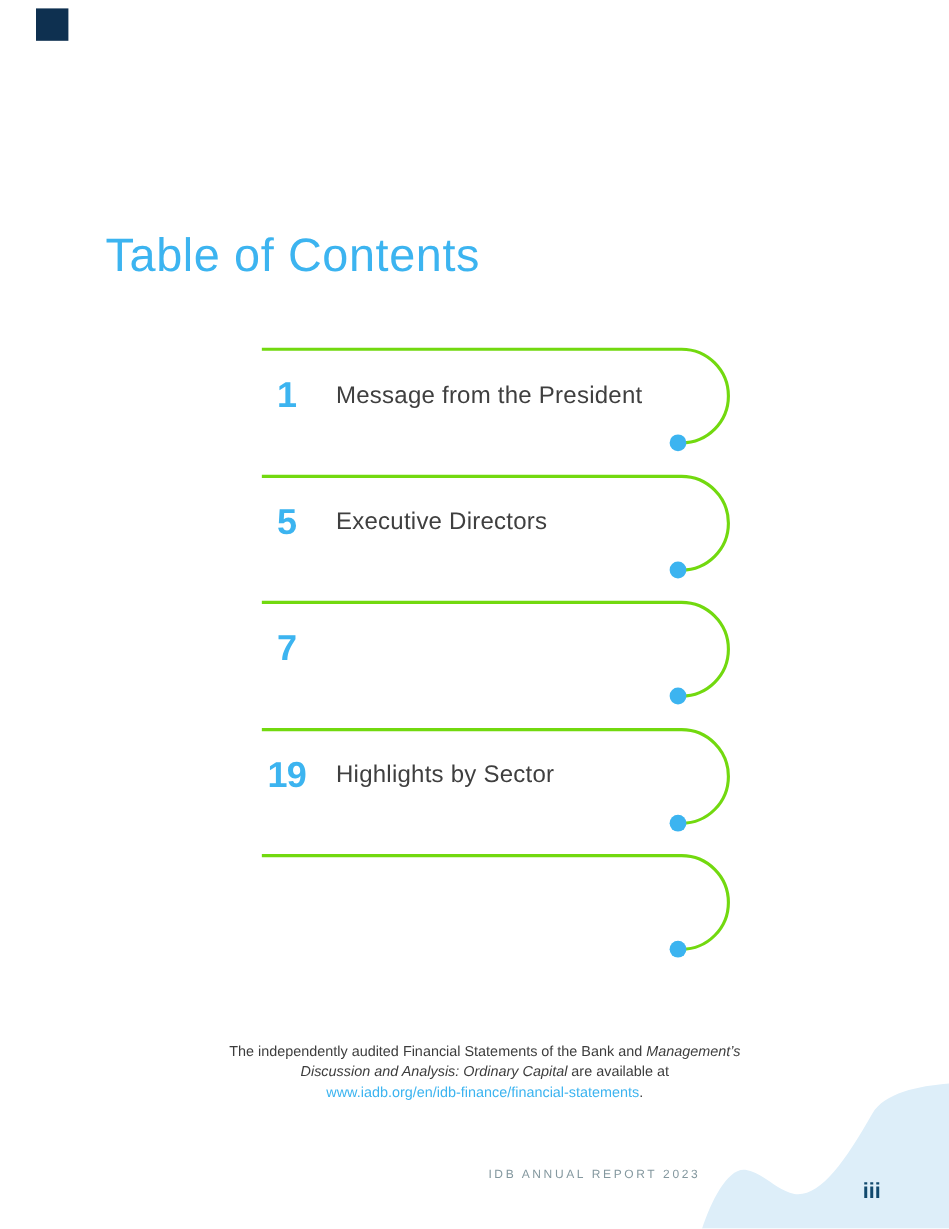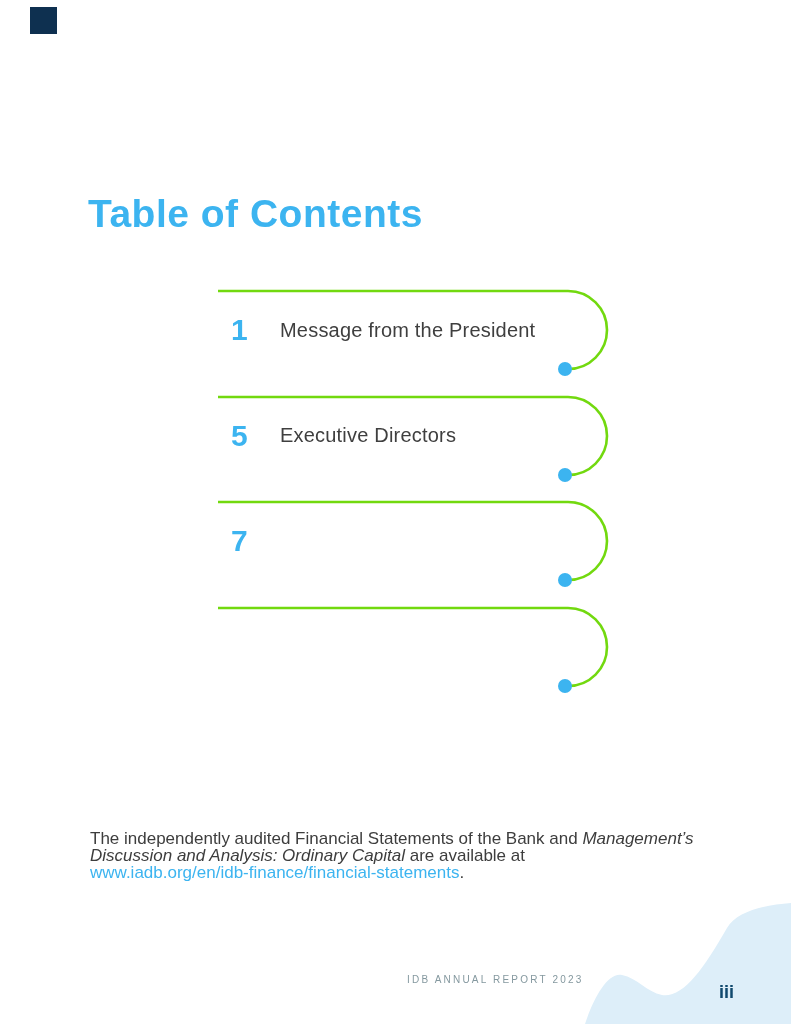--- a/index.html
+++ b/index.html
@@ -24,21 +24,21 @@
   .corner-mark{
     position:absolute;
     left:30px; top:7px;
     width:27px; height:27px;
     background:var(--corner);
   }
   .page-title{
     position:absolute;
     left:88px; top:192px;
     font-size:39px;
-    font-weight:700;
+    font-weight:400;
     letter-spacing:0.5px;
     color:var(--accent-blue);
     white-space:nowrap;
   }
   .toc{
     position:absolute;
     left:218px; top:289px;
     list-style:none;
     width:400px;
   }
@@ -72,23 +72,24 @@
   .toc-label{
     padding-left:20px;
     font-size:20px;
     font-weight:400;
     letter-spacing:0.2px;
     color:var(--text-dark);
     white-space:nowrap;
   }
   .footnote{
     position:absolute;
-    left:90px; top:830px;
+    left:90px; top:868px;
     width:628px;
-    font-size:17px;
+    text-align:center;
+    font-size:12px;
     line-height:17px;
     color:#3d3d3d;
   }
   .footnote em{font-style:italic;}
   .footnote a{
     color:var(--accent-blue);
     text-decoration:none;
   }
   .wave{
     position:absolute;
@@ -149,20 +150,30 @@
     <li class="toc-item">
       <svg class="toc-curve" viewBox="0 0 400 90">
         <path d="M0 2 H350 A39 39 0 0 1 350 80 H349" fill="none" style="stroke:var(--green)" stroke-width="2.6"></path>
         <circle cx="347" cy="80" r="7" style="fill:var(--accent-blue)"></circle>
       </svg>
       <div class="toc-row">
         <div class="toc-num">7</div>
       </div>
     </li>
 
+    <li class="toc-item">
+      <svg class="toc-curve" viewBox="0 0 400 90">
+        <path d="M0 2 H350 A39 39 0 0 1 350 80 H349" fill="none" style="stroke:var(--green)" stroke-width="2.6"></path>
+        <circle cx="347" cy="80" r="7" style="fill:var(--accent-blue)"></circle>
+      </svg>
+      <div class="toc-row">
+        <div class="toc-num">19</div>
+        <div class="toc-label">Highlights by Sector</div>
+      </div>
+    </li>
 
     <li class="toc-item">
       <svg class="toc-curve" viewBox="0 0 400 90">
         <path d="M0 2 H350 A39 39 0 0 1 350 80 H349" fill="none" style="stroke:var(--green)" stroke-width="2.6"></path>
         <circle cx="347" cy="80" r="7" style="fill:var(--accent-blue)"></circle>
       </svg>
     </li>
 
   </ul>
 

